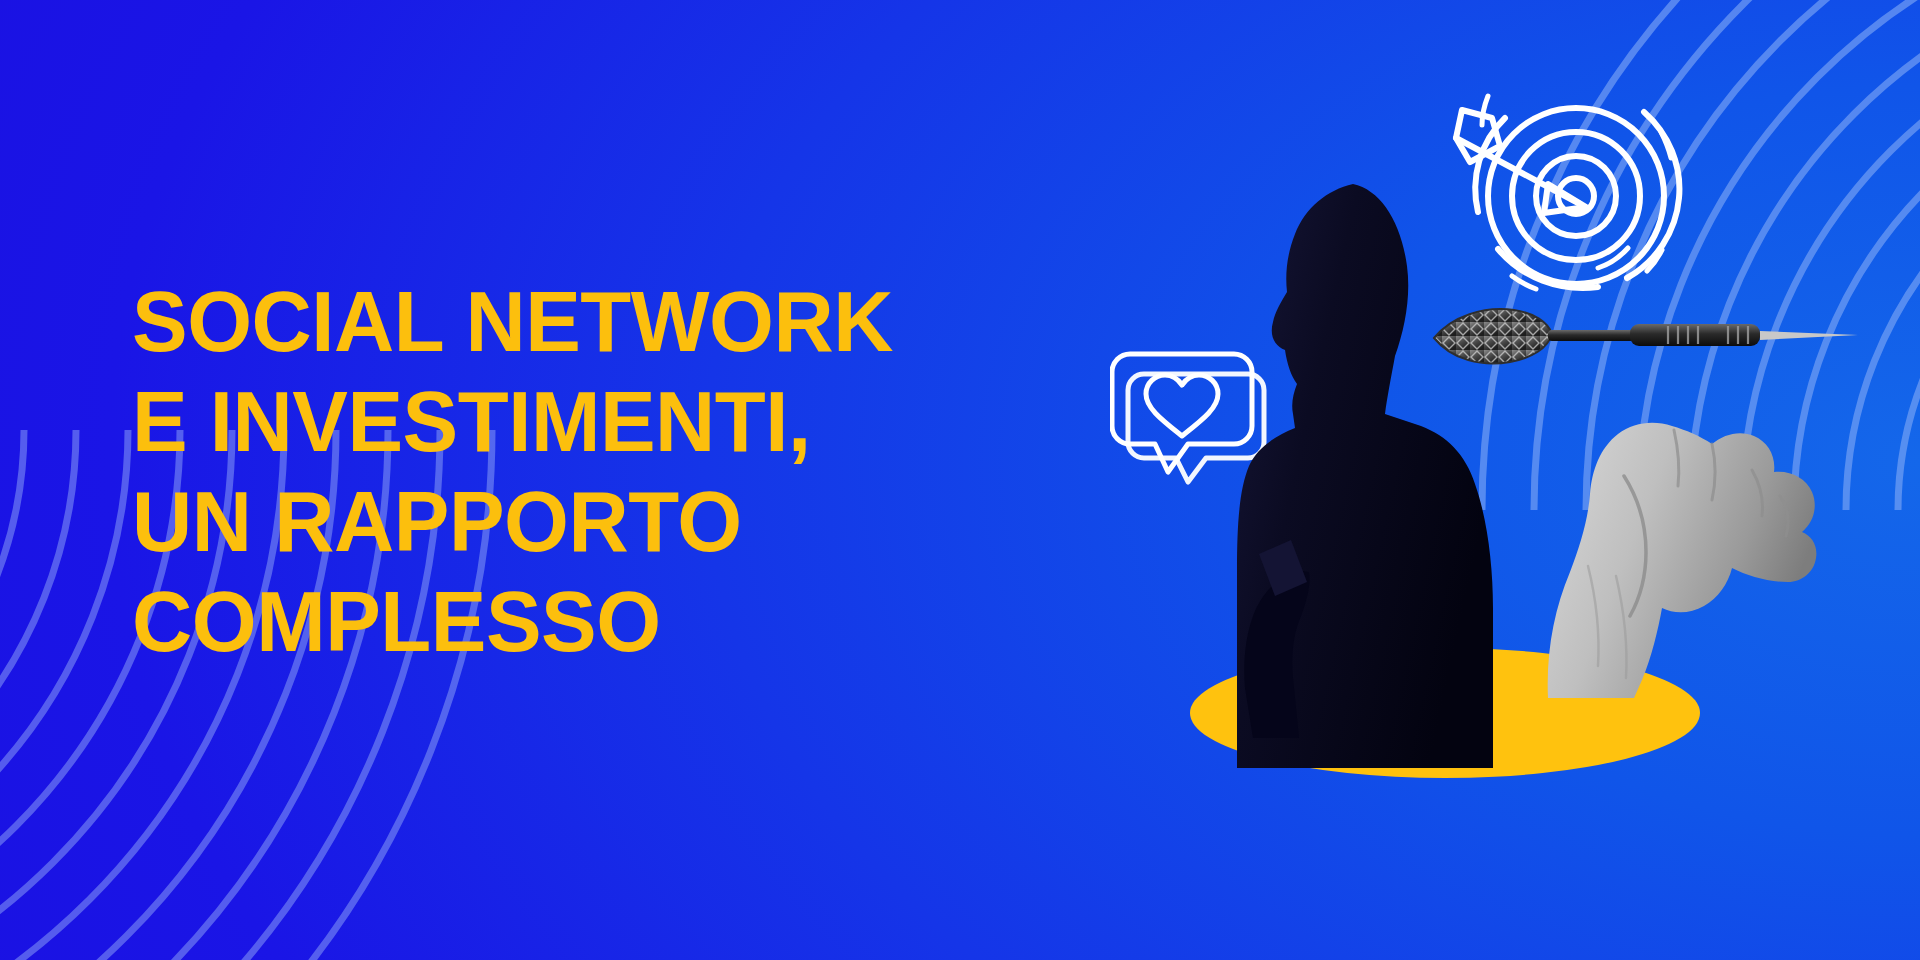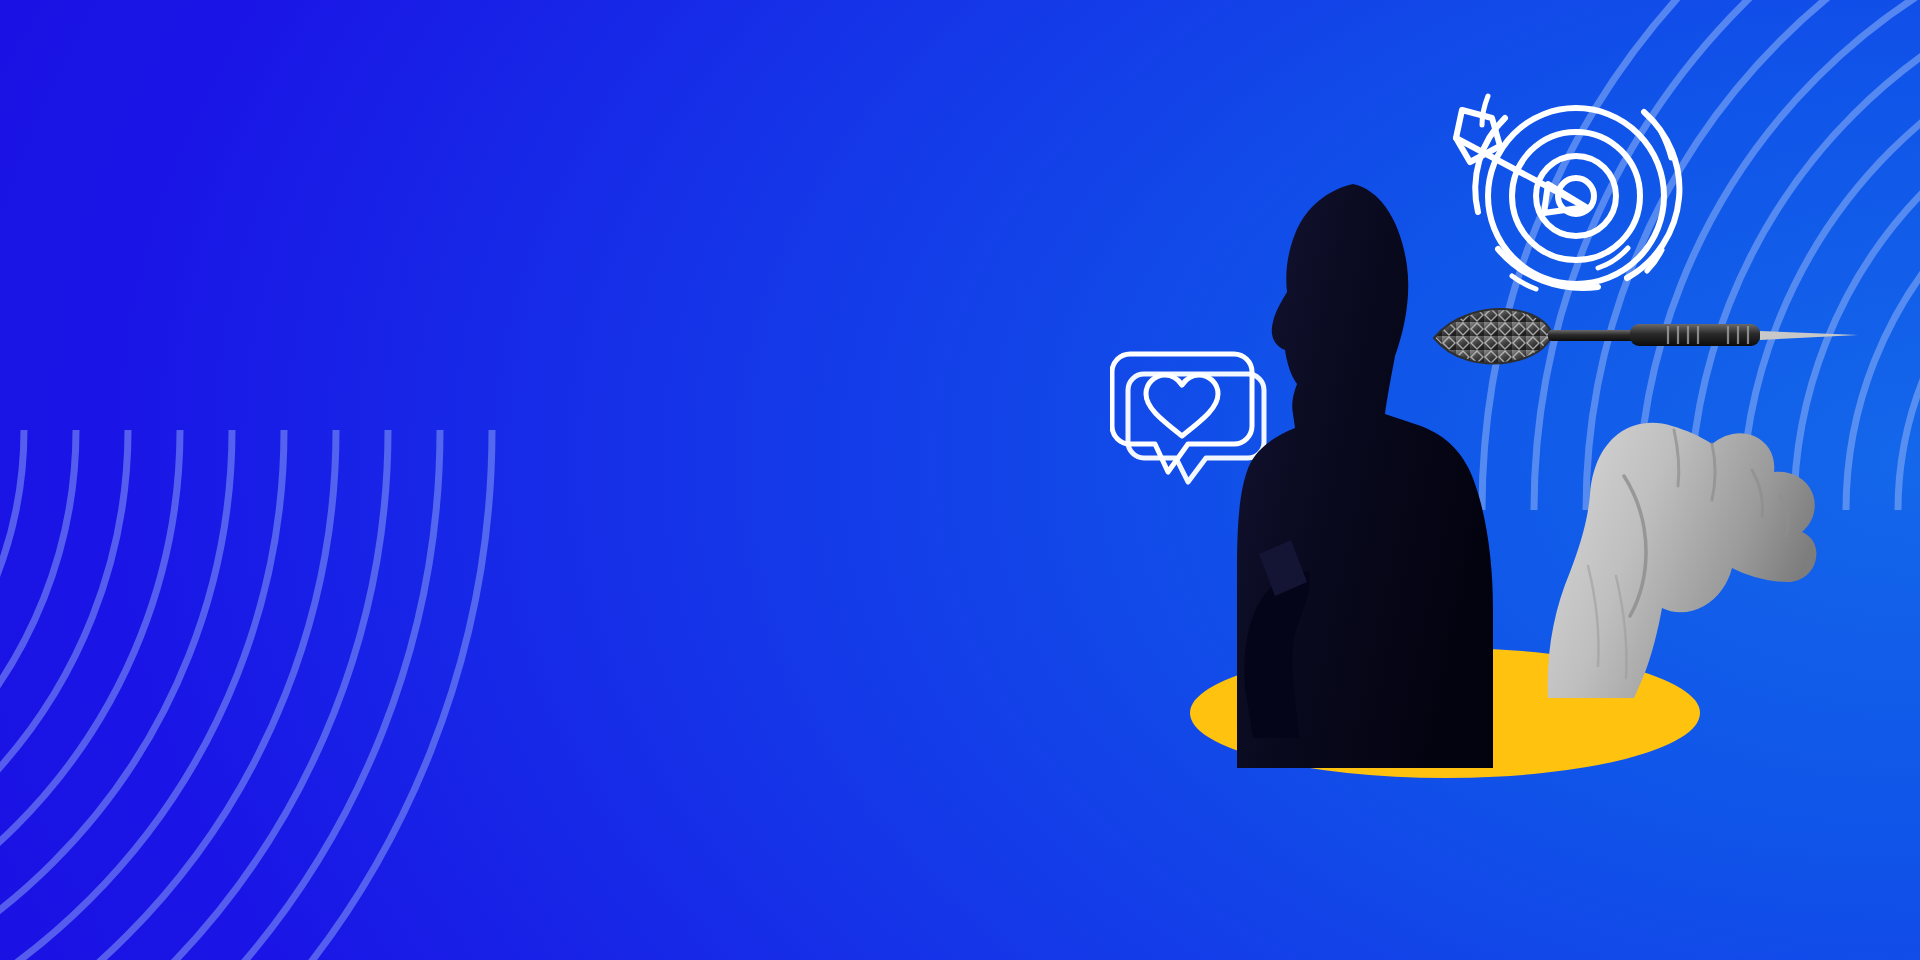--- a/index.html
+++ b/index.html
@@ -157,20 +157,26 @@
         <circle cx="0" cy="0" r="612"></circle>
         <circle cx="0" cy="0" r="664"></circle>
         <circle cx="0" cy="0" r="716"></circle>
         <circle cx="0" cy="0" r="768"></circle>
         <circle cx="0" cy="0" r="820"></circle>
         <circle cx="0" cy="0" r="872"></circle>
       </g>
     </svg>
   </div>
 
+  <h1 class="headline">
+    <span class="headline-line">SOCIAL NETWORK</span>
+    <span class="headline-line">E INVESTIMENTI,</span>
+    <span class="headline-line">UN RAPPORTO</span>
+    <span class="headline-line">COMPLESSO</span>
+  </h1>
 
   <div class="art">
 
     <div class="stage-ellipse"></div>
 
     <div class="icon-target">
       <svg viewBox="0 0 250 230" fill="none" aria-hidden="true">
         <g stroke="#FFFFFF" stroke-width="6" fill="none" stroke-linecap="round" stroke-linejoin="round">
 
           <path d="M196 40 C221 62 234 94 231 126 C228 160 208 190 179 206"></path>

